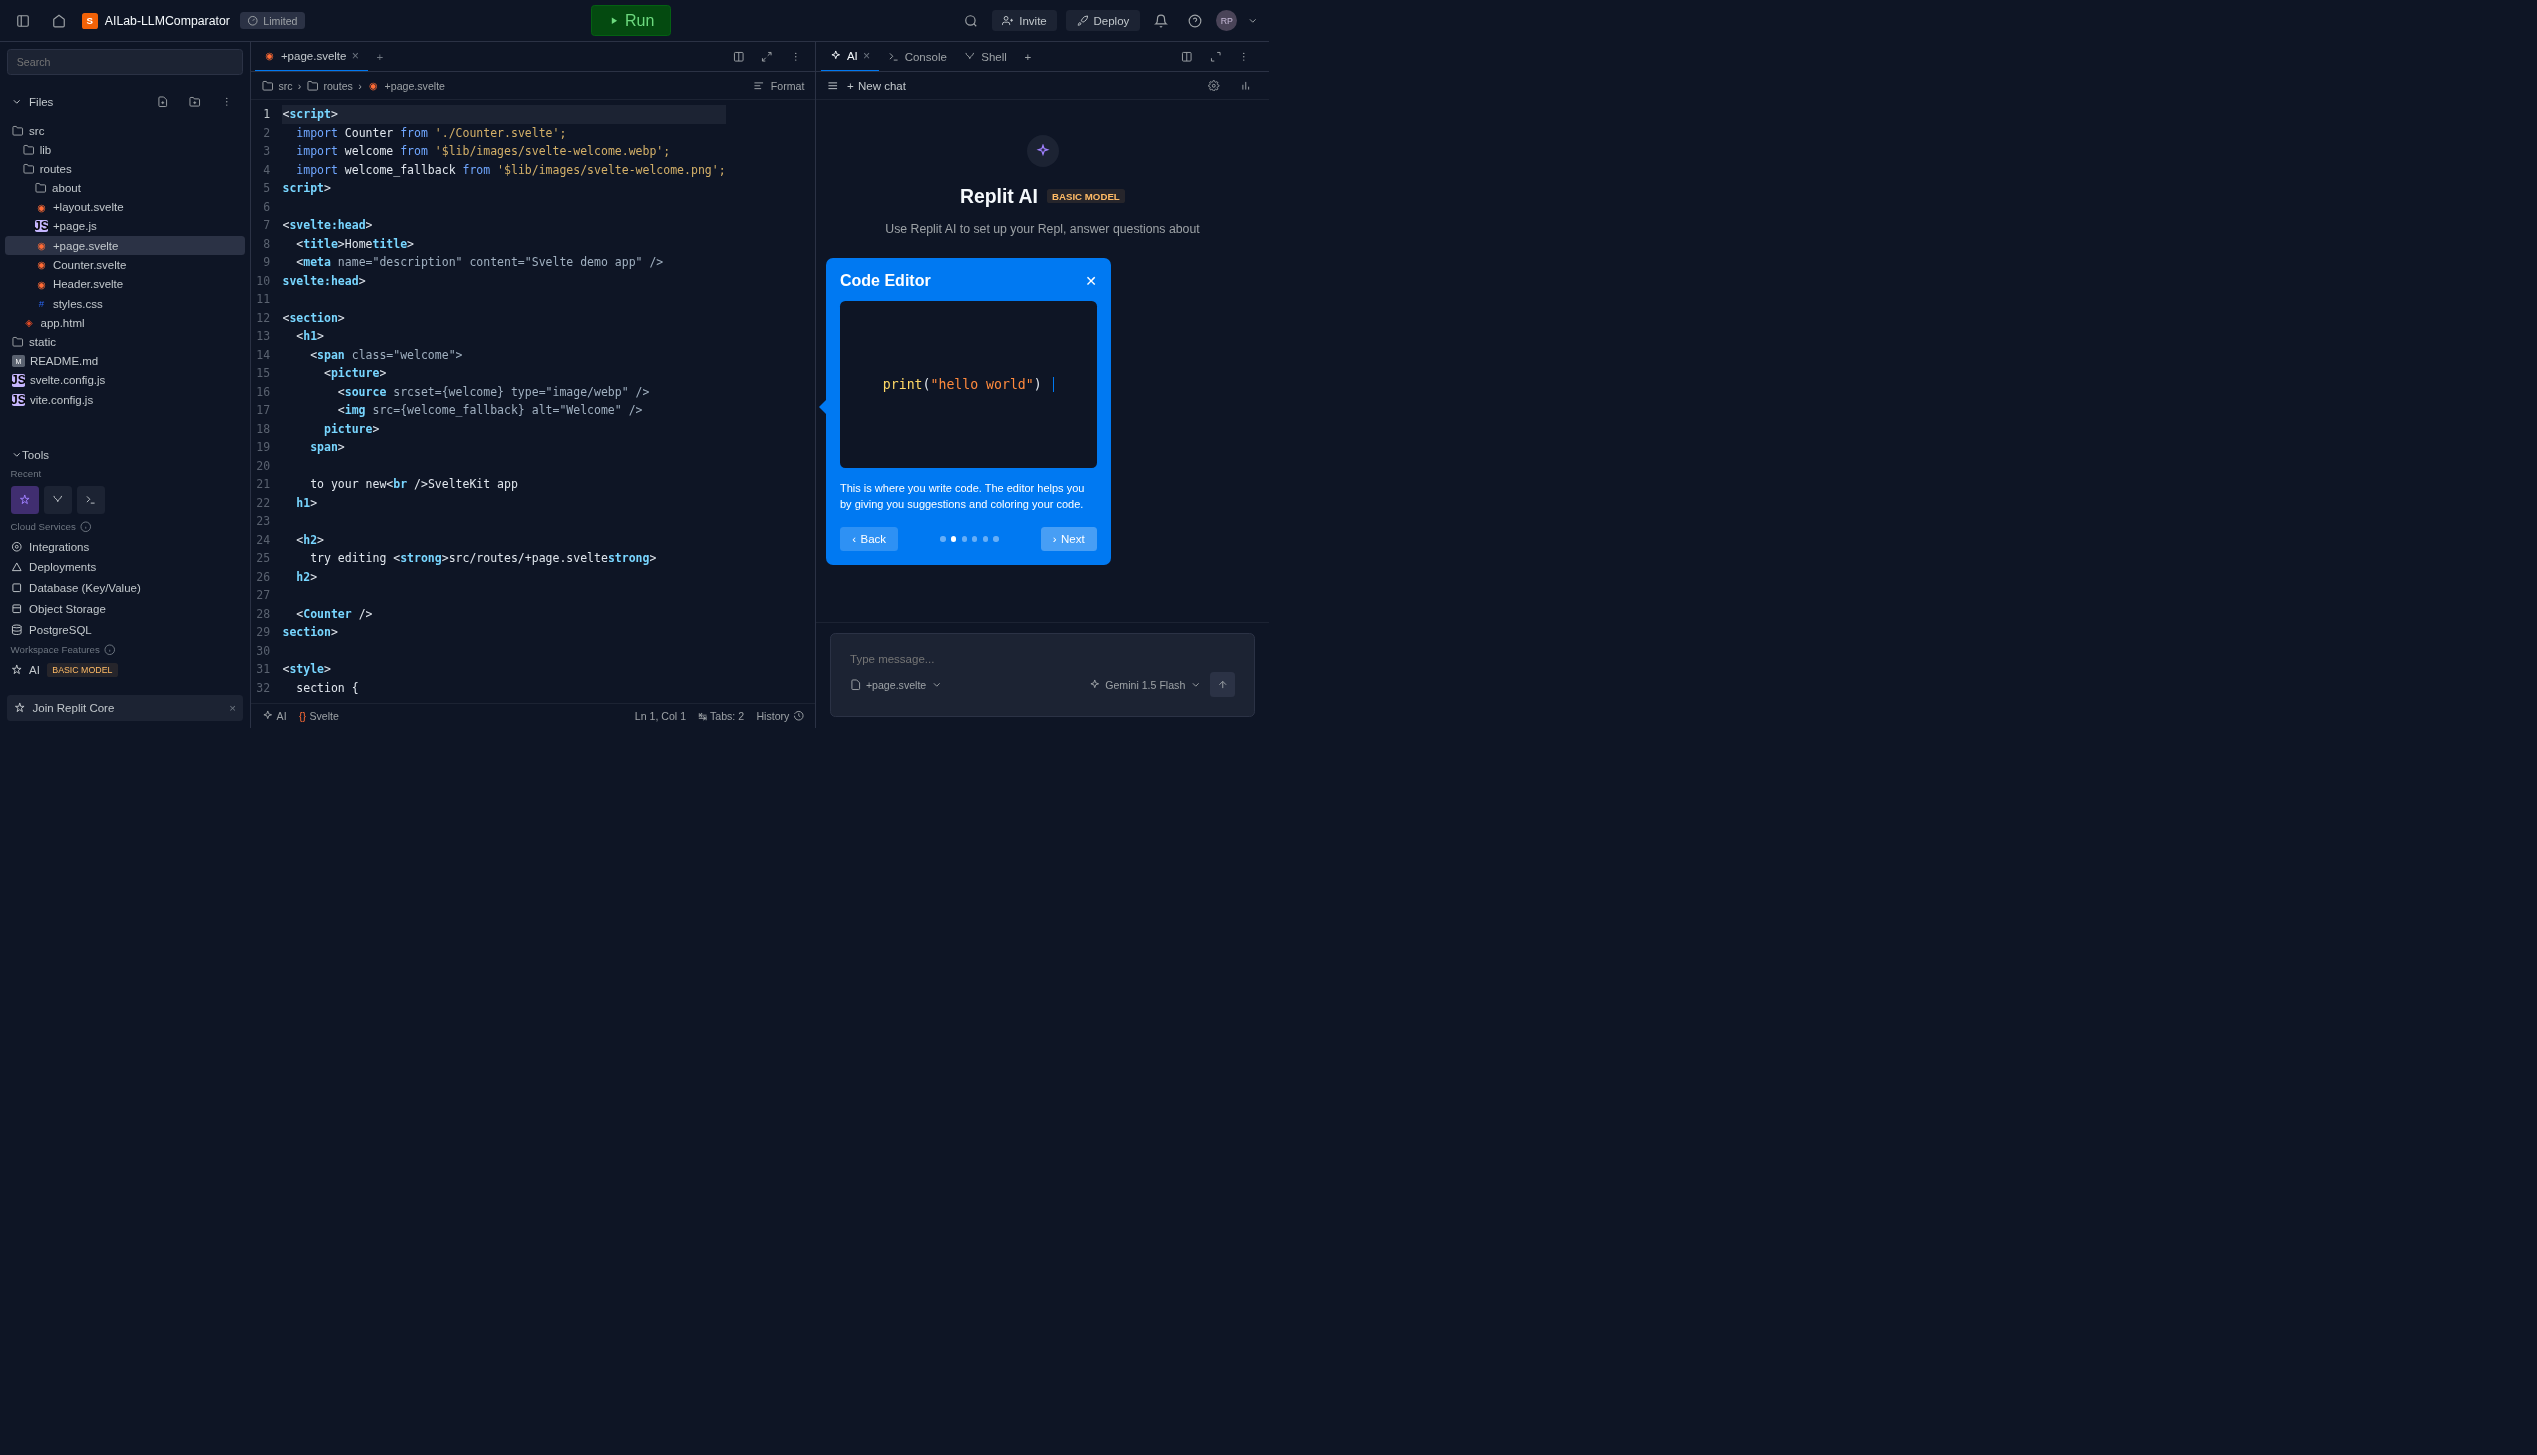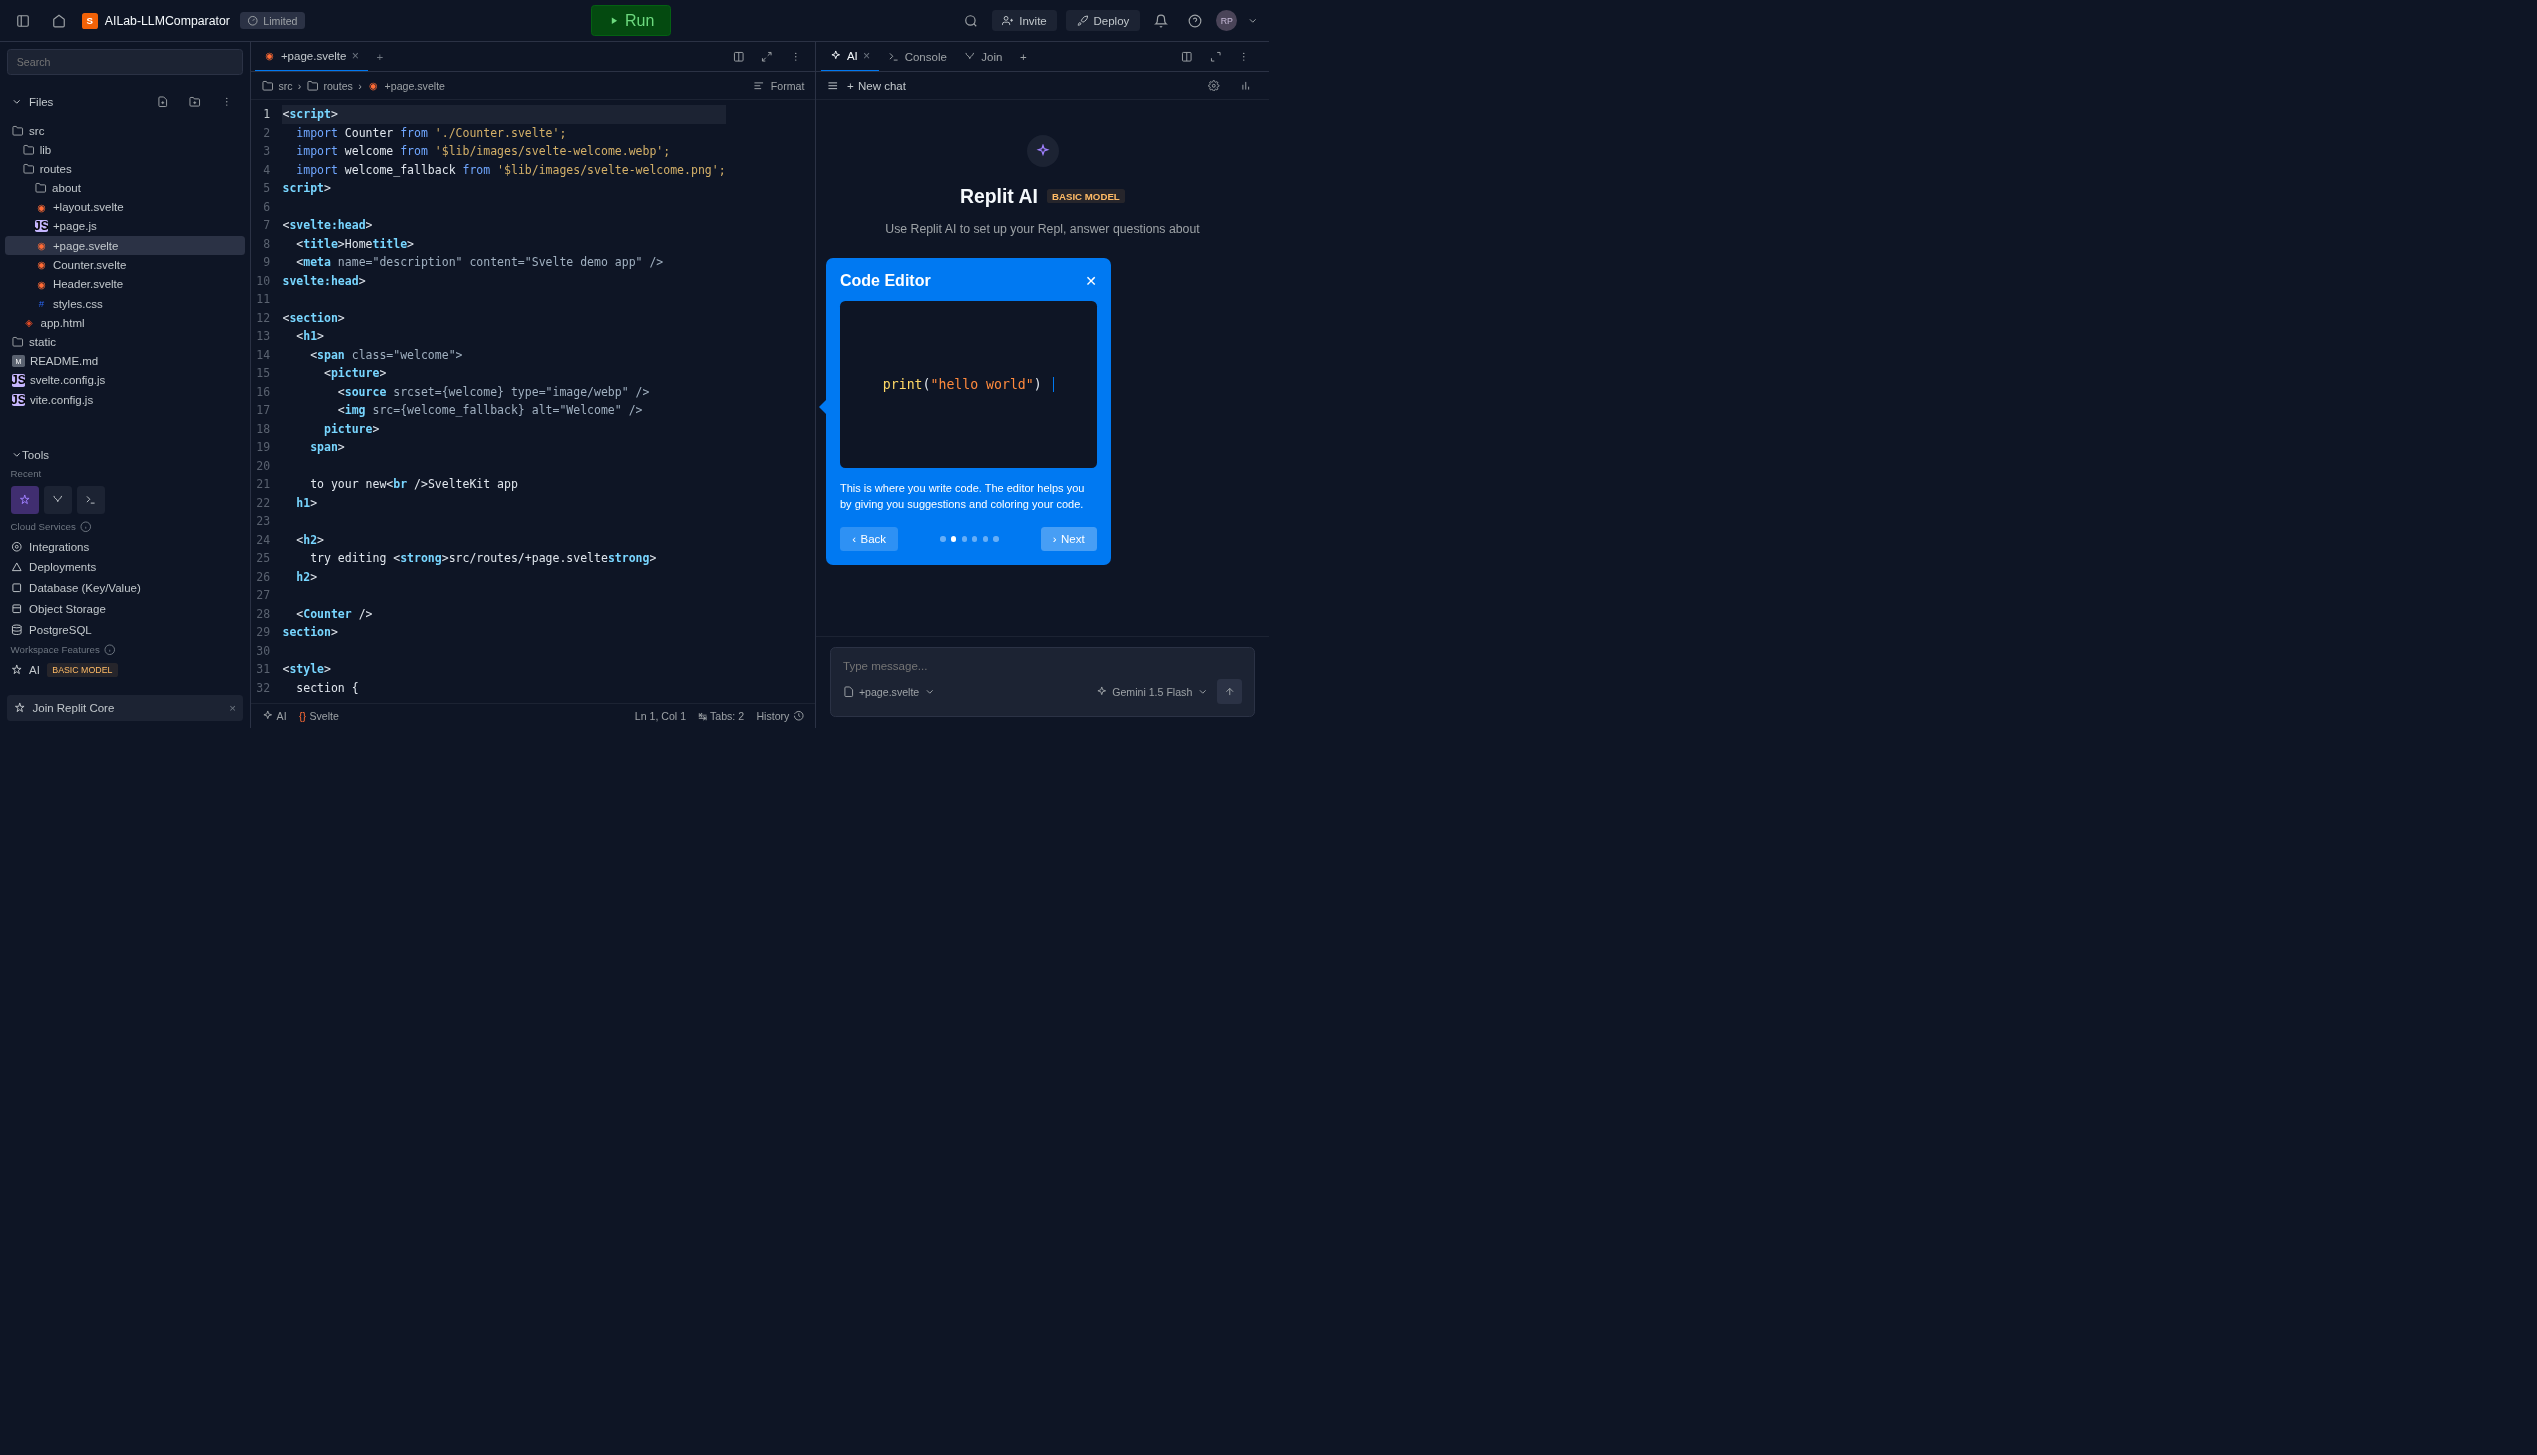--- a/index.html
+++ b/index.html
@@ -346,21 +346,21 @@
   line-height: 1.5;
 }
 .ai-input-area {
   padding: 10.6px 14px;
   border-top: 0.9px solid #1c2333;
 }
 .ai-input {
   background: #1c2333;
   border: 0.9px solid #2b3245;
   border-radius: 5.3px;
-  padding: 12px;
+  padding: 19px;
 }
 .ai-input input {
   width: 100%;
   background: transparent;
   border: none;
   color: #c2c8cc;
   font-size: 11.5px;
   outline: none;
 }
 .ai-input-footer {
@@ -856,21 +856,21 @@
             <svg class="small-svg" viewBox="0 0 24 24" fill="none" stroke="currentColor" stroke-width="2">
               <polyline points="4 17 10 11 4 5"></polyline>
               <line x1="12" y1="19" x2="20" y2="19"></line>
             </svg>
             <span>Console</span>
           </div>
         <div class="rtab">
             <svg class="small-svg" viewBox="0 0 24 24" fill="none" stroke="currentColor" stroke-width="2">
               <path d="M4 4c0 6 8 6 8 12 0-6 8-6 8-12"></path>
             </svg>
-            <span>Join</span>
+            <span>Shell</span>
           </div>
         <div class="rtab">+</div>
         <div class="tabs-right">
           <div class="icon-btn">
               <svg class="small-svg" viewBox="0 0 24 24" fill="none" stroke="currentColor" stroke-width="2">
                 <rect x="3" y="3" width="18" height="18" rx="2"></rect>
                 <line x1="12" y1="3" x2="12" y2="21"></line>
               </svg>
             </div>
           <div class="icon-btn">

